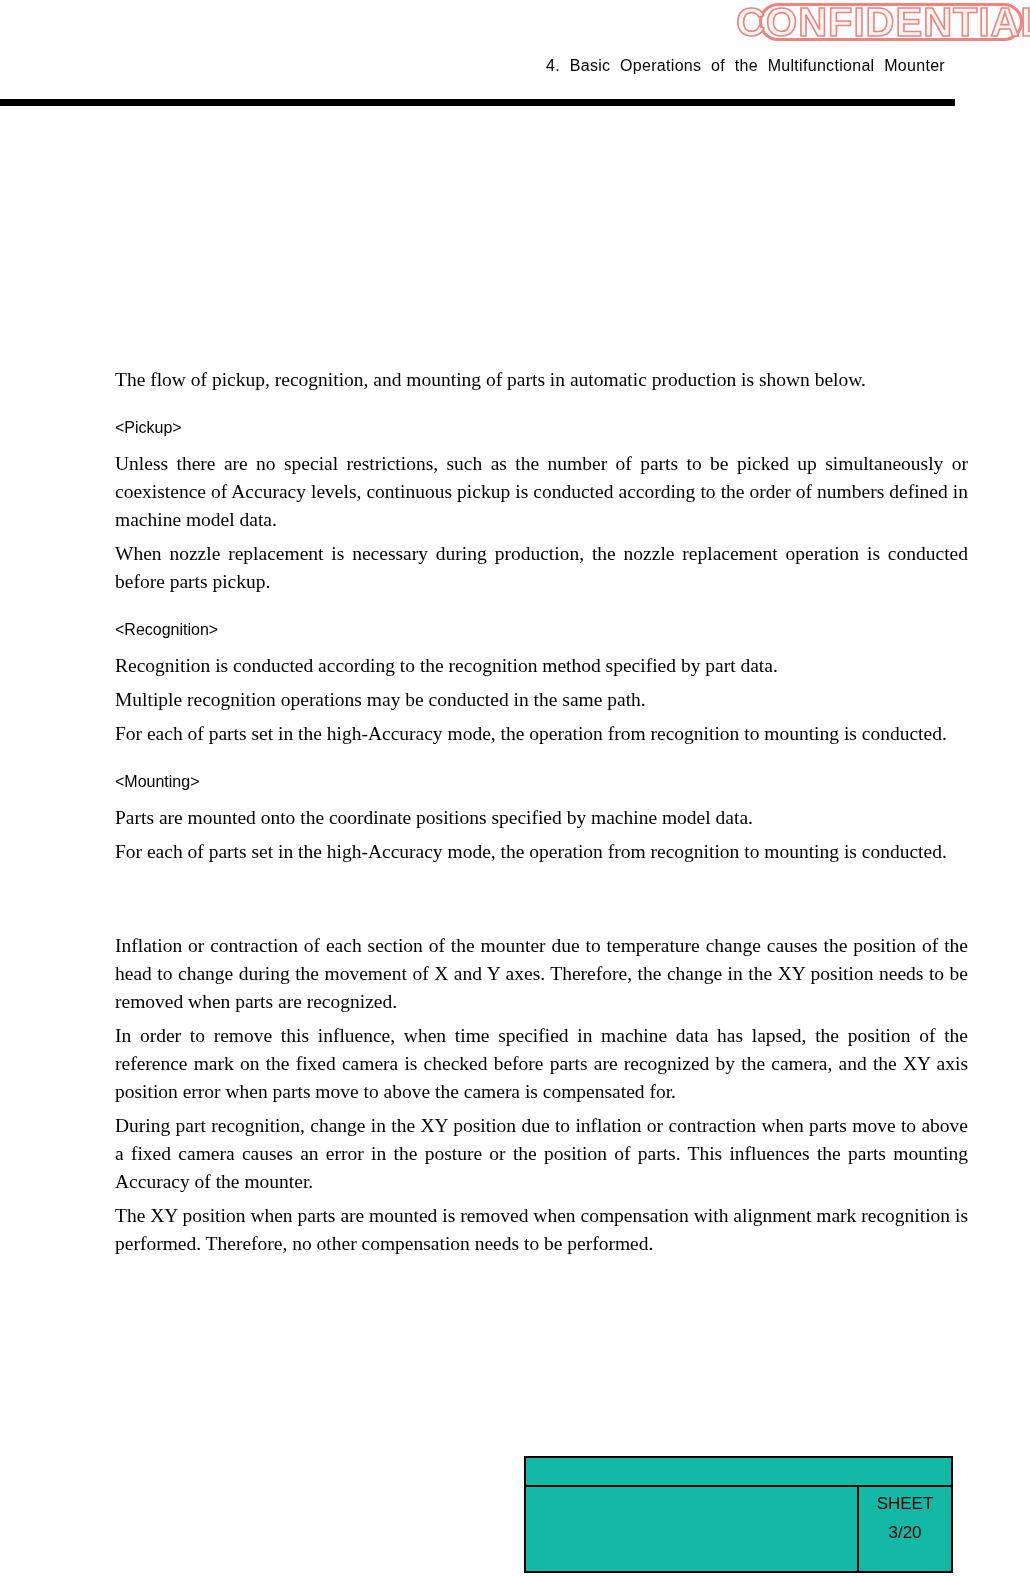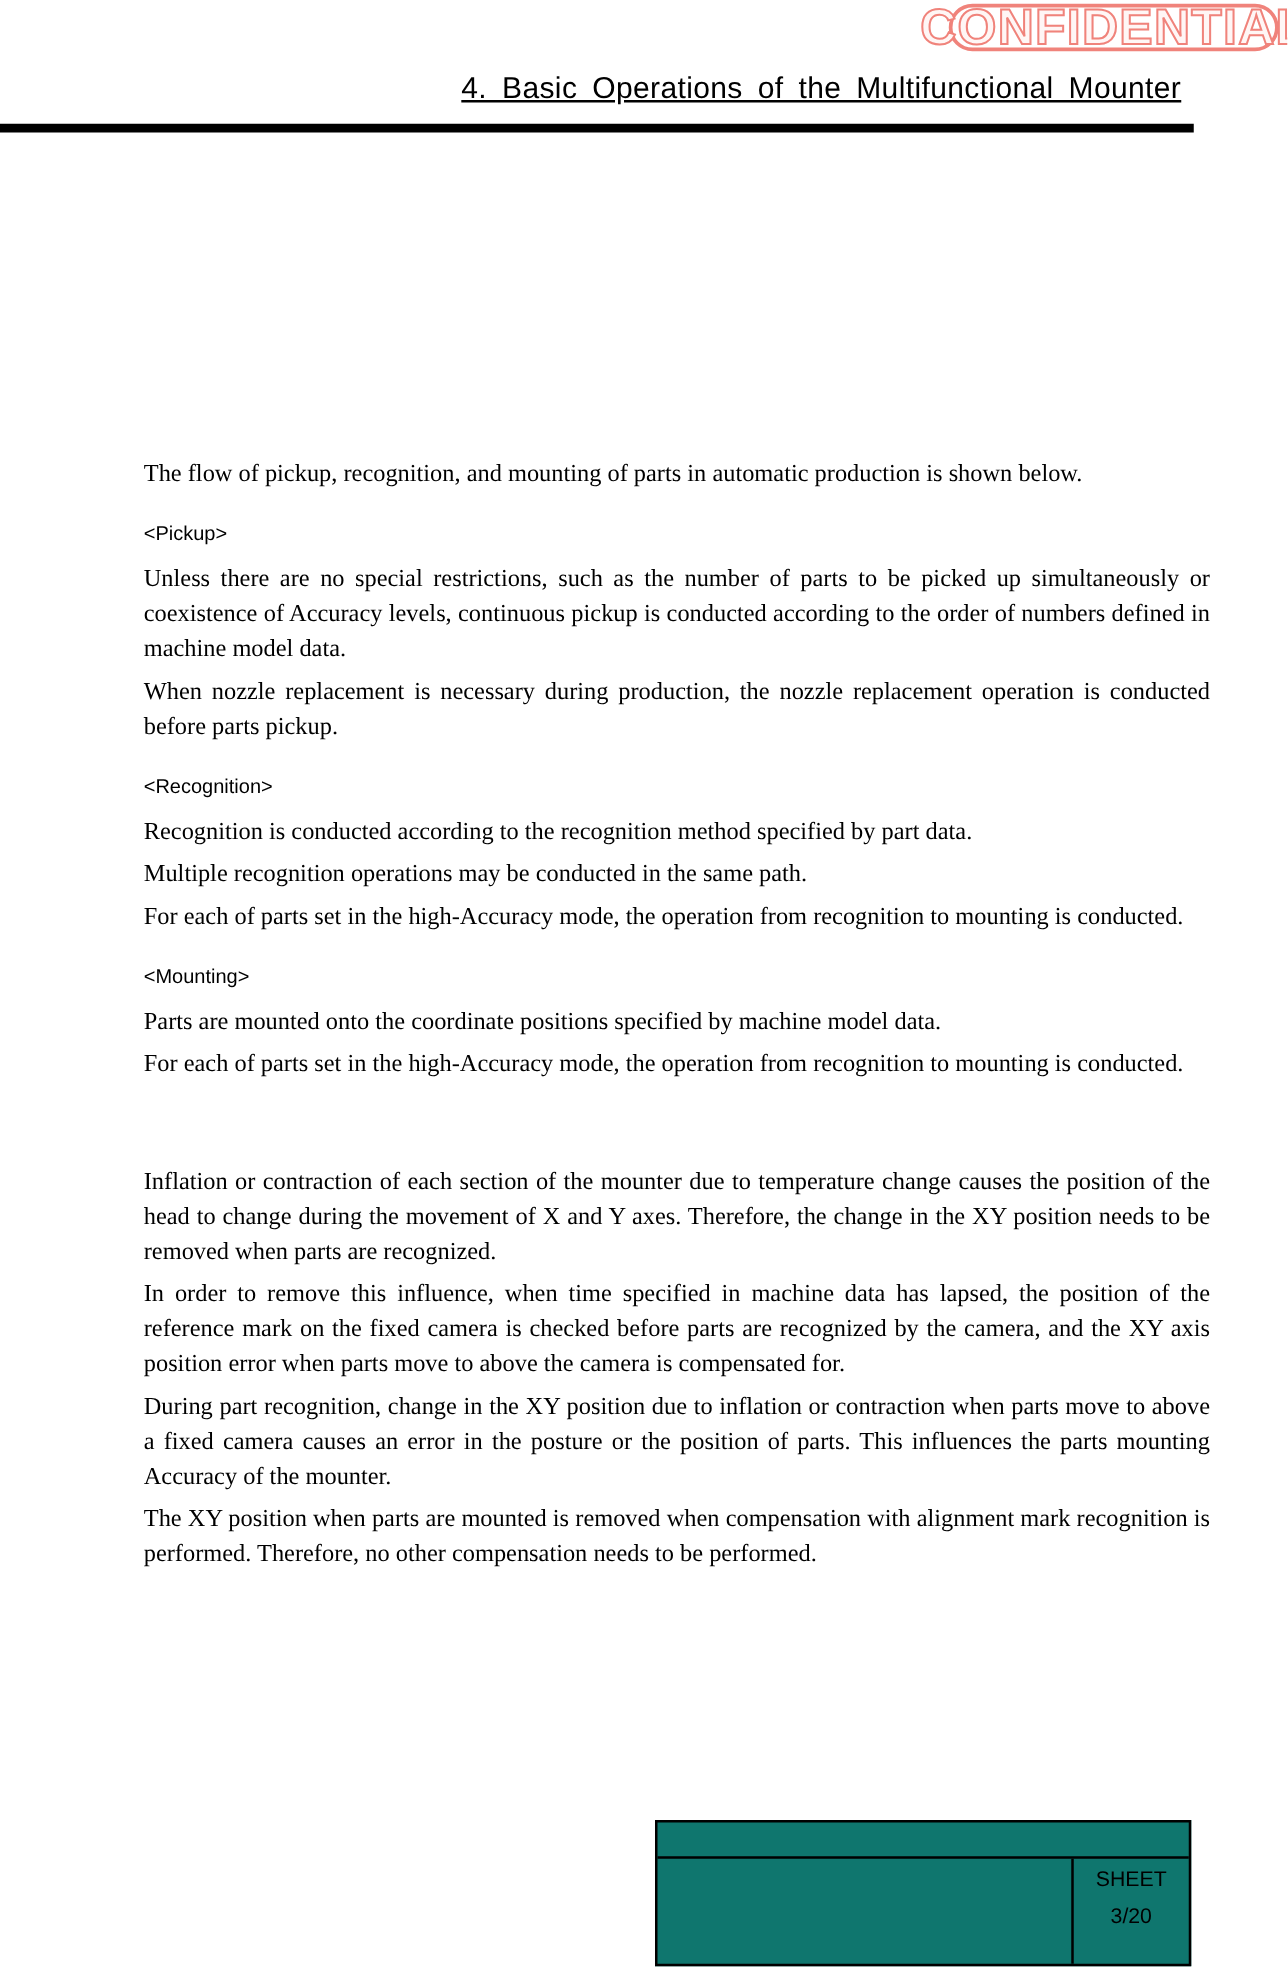--- a/index.html
+++ b/index.html
@@ -38,25 +38,24 @@
     -webkit-text-stroke: 1.6px #f0837b;
     -webkit-text-fill-color: #fff6f5;
   }
 
   
   .header-title {
     position: absolute;
     top: 57px;
     right: 85px;
     font-family: "Liberation Sans", "DejaVu Sans", sans-serif;
-    font-size: 24px;
+    font-size: 16px;
     letter-spacing: 0.3px;
     word-spacing: 5px;
     white-space: nowrap;
-    text-decoration: underline;
   }
   .header-rule {
     position: absolute;
     top: 99px;
     left: 0;
     width: 955px;
     height: 7px;
     background: #000000;
   }
 
@@ -95,21 +94,21 @@
   }
 
   
   .footer-table {
     position: absolute;
     left: 524px;
     top: 1456px;
     width: 429px;
     box-sizing: border-box;
     border: 2px solid #000000;
-    background: #0f766e;
+    background: #14b8a6;
   }
   .ft-row1 {
     height: 27px;
     border-bottom: 2px solid #000000;
   }
   .ft-row2 {
     display: flex;
     height: 84px;
   }
   .ft-cell-left {

